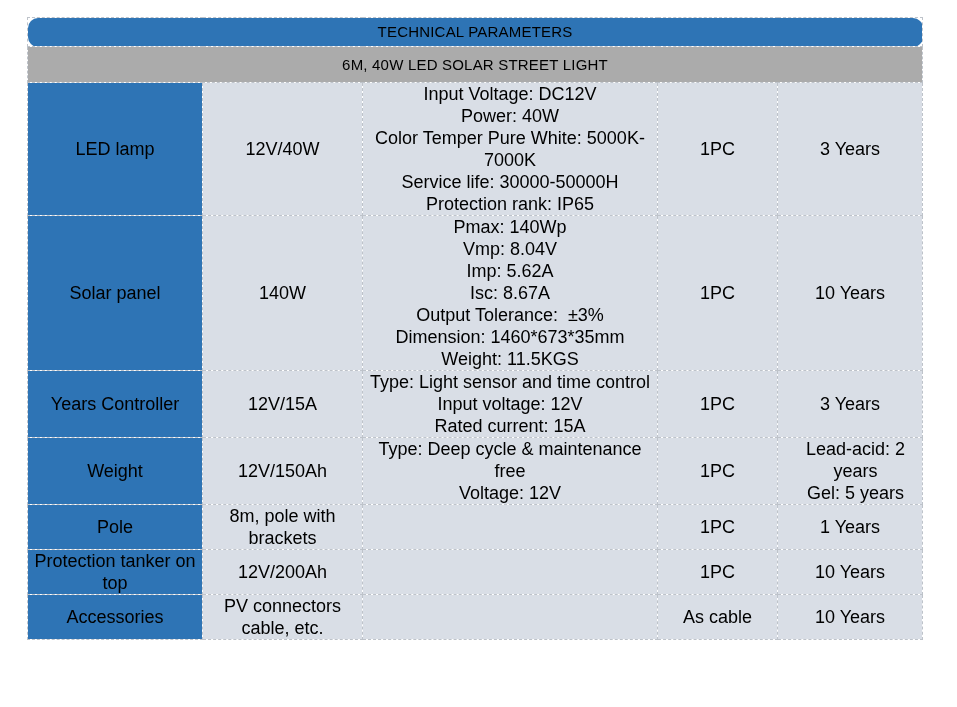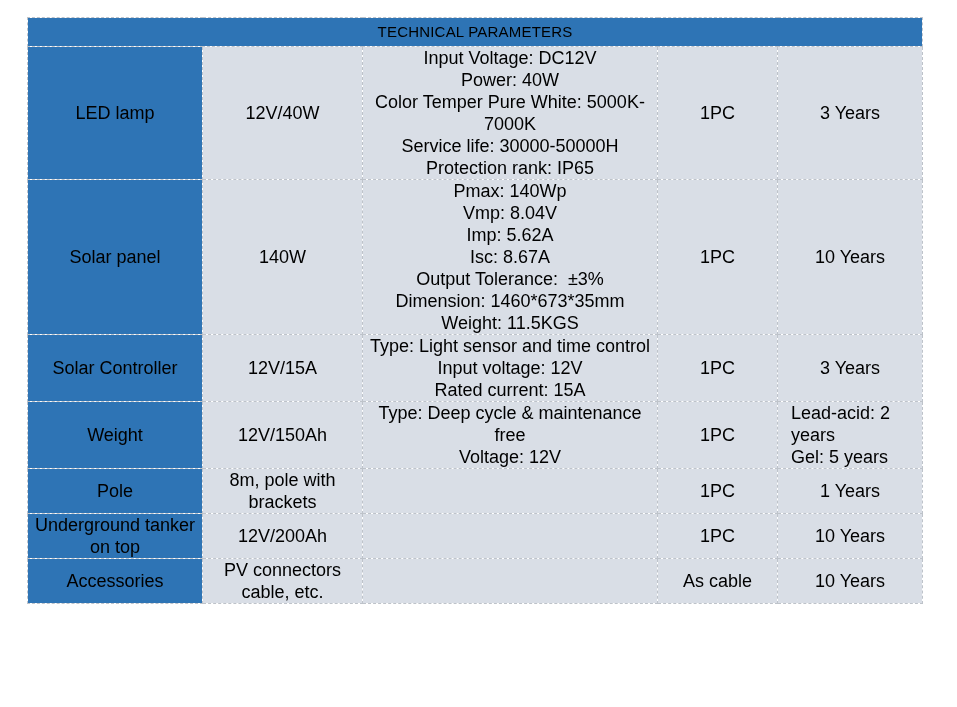--- a/index.html
+++ b/index.html
@@ -22,47 +22,50 @@
     border-collapse:collapse;table-layout:fixed;
   }
   .spec-table td{
     border:1px dashed var(--border-color);
     text-align:center;vertical-align:middle;
     font-size:18px;line-height:22px;
     overflow:hidden;padding:0 2px;
   }
   .blue{background:var(--accent-blue);}
   .light{background:var(--cell-bg);}
-  tr.title-row td{height:29px;font-size:15px;letter-spacing:.2px;}
+  tr.title-row td{height:29px;font-size:15px;letter-spacing:.2px;border-radius:10px;}
   tr.subtitle-row td{height:36px;background:var(--subtitle-gray);font-size:15px;letter-spacing:.2px;}
   tr.header-row td{height:44px;font-weight:bold;font-size:15px;}
   td.desc,td.warranty,td.model{white-space:pre-line;}
   tbody tr:nth-child(1){height:108px;}
   tbody tr:nth-child(2){height:152px;}
   tbody tr:nth-child(3){height:62px;}
   tbody tr:nth-child(4){height:62px;}
   tbody tr:nth-child(5){height:38px;}
   tbody tr:nth-child(6){height:36px;}
   tbody tr:nth-child(7){height:44px;}
-  tbody tr:nth-child(4) td.warranty{text-align:left;padding-left:13px;}
+  tbody tr:nth-child(4) td.warranty{text-align:center;padding-left:13px;}
 </style>
 </head>
 <body>
 
 <table class="spec-table">
   <colgroup>
     <col style="width:175px">
       <col style="width:160px">
       <col style="width:295px">
       <col style="width:120px">
       <col style="width:145px">
   </colgroup>
   <thead>
     <tr class="title-row">
       <td colspan="5" class="blue">TECHNICAL PARAMETERS</td>
+    </tr>
+    <tr class="subtitle-row">
+      <td colspan="5">6M, 40W LED SOLAR STREET LIGHT</td>
     </tr>
   </thead>
   <tbody>
     <tr>
       <td class="blue comp">LED lamp</td>
       <td class="light model">12V/40W</td>
       <td class="light desc">Input Voltage: DC12V
 Power: 40W
 Color Temper Pure White: 5000K-7000K
 Service life: 30000-50000H
@@ -77,21 +80,21 @@
 Vmp: 8.04V
 Imp: 5.62A
 Isc: 8.67A
 Output Tolerance: &nbsp;±3%
 Dimension: 1460*673*35mm
 Weight: 11.5KGS</td>
       <td class="light qty">1PC</td>
       <td class="light warranty">10 Years</td>
     </tr>
     <tr>
-      <td class="blue comp">Solar Controller</td>
+      <td class="blue comp">Years Controller</td>
       <td class="light model">12V/15A</td>
       <td class="light desc">Type: Light sensor and time control
 Input voltage: 12V
 Rated current: 15A</td>
       <td class="light qty">1PC</td>
       <td class="light warranty">3 Years</td>
     </tr>
     <tr>
       <td class="blue comp">Weight</td>
       <td class="light model">12V/150Ah</td>
@@ -102,21 +105,21 @@
 Gel: 5 years</td>
     </tr>
     <tr>
       <td class="blue comp">Pole</td>
       <td class="light model">8m, pole with brackets</td>
       <td class="light desc"></td>
       <td class="light qty">1PC</td>
       <td class="light warranty">1 Years</td>
     </tr>
     <tr>
-      <td class="blue comp">Underground tanker on top</td>
+      <td class="blue comp">Protection tanker on top</td>
       <td class="light model">12V/200Ah</td>
       <td class="light desc"></td>
       <td class="light qty">1PC</td>
       <td class="light warranty">10 Years</td>
     </tr>
     <tr>
       <td class="blue comp">Accessories</td>
       <td class="light model">PV connectors cable, etc.</td>
       <td class="light desc"></td>
       <td class="light qty">As cable</td>

